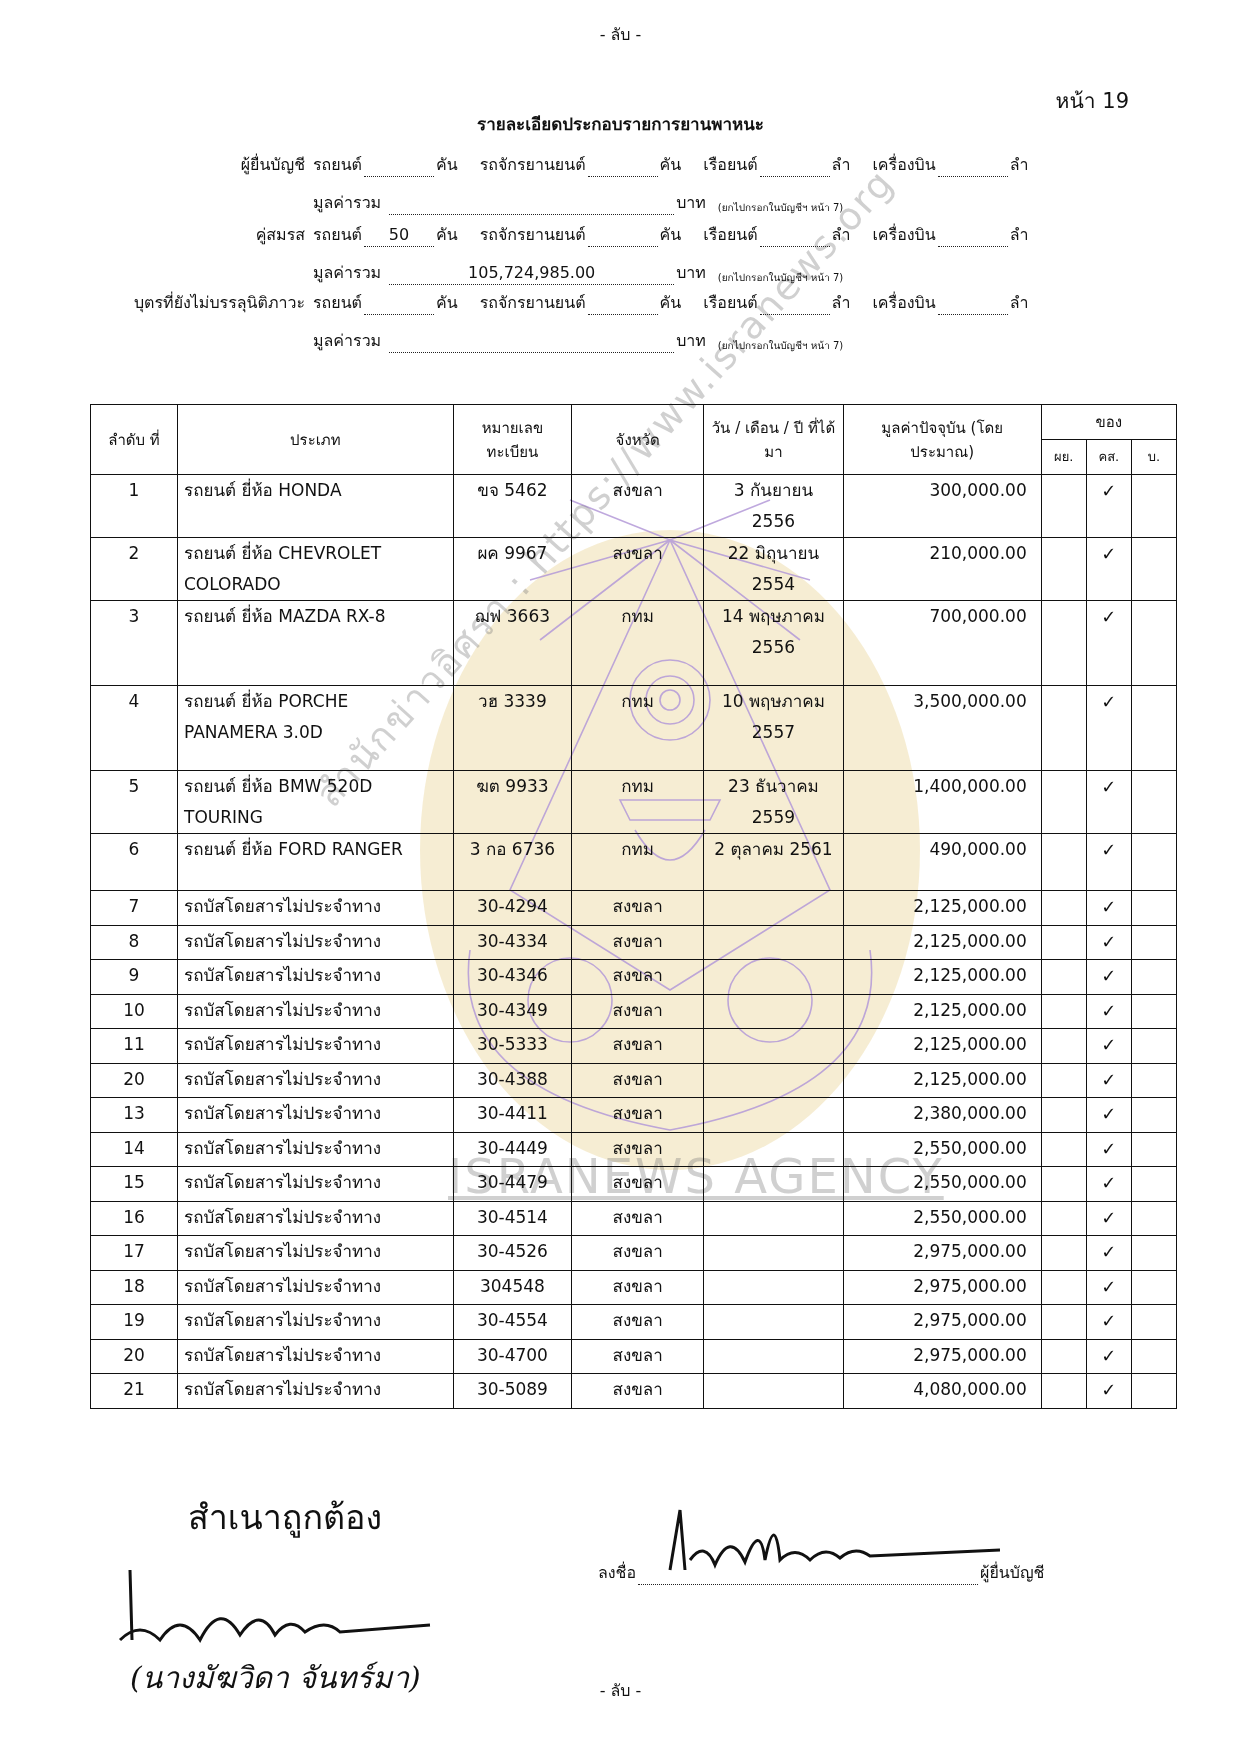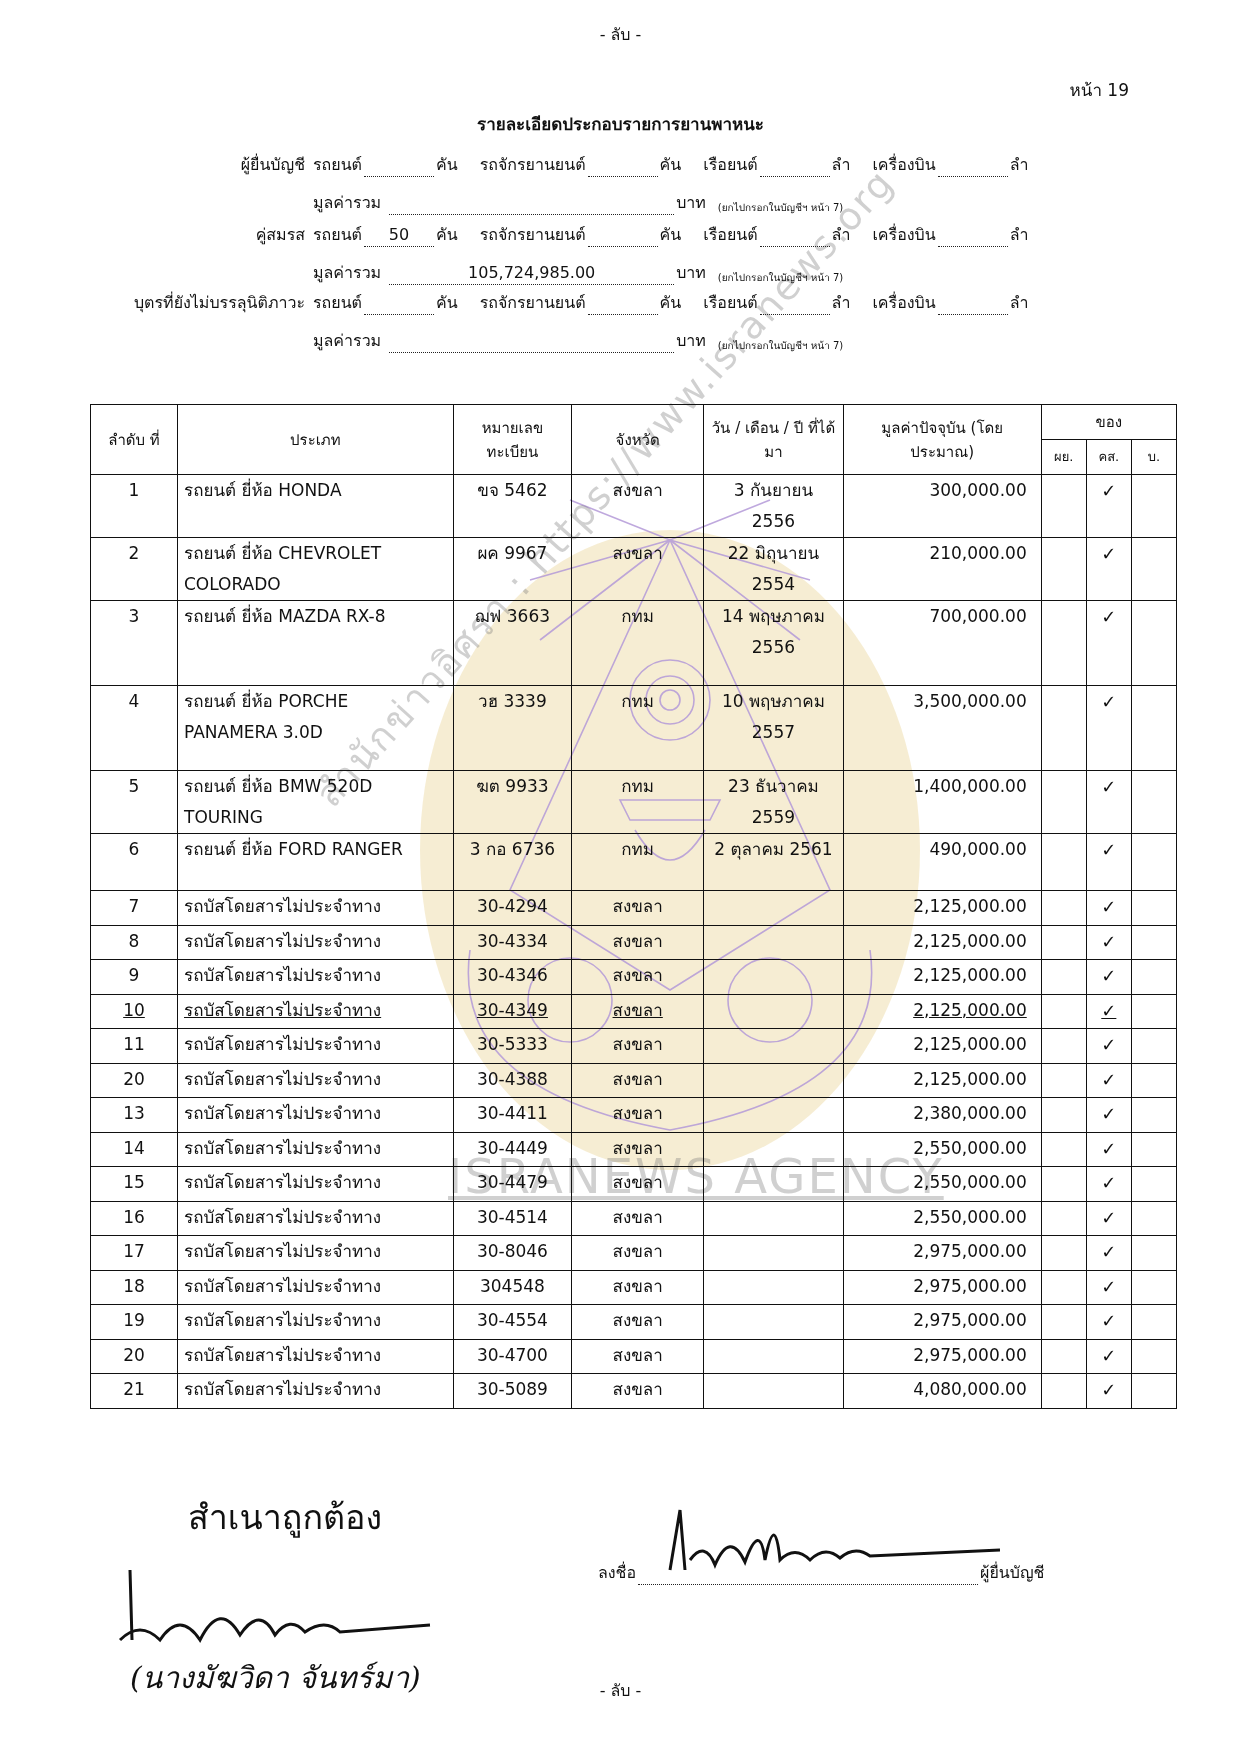--- a/index.html
+++ b/index.html
@@ -1,20 +1,20 @@
 <!DOCTYPE html>
 <html><head>
 <meta charset="utf-8">
 <style>
   html, body { margin:0; padding:0; background:#fff; }
   body { width:1241px; height:1755px; position:relative; overflow:hidden;
          font-family:"DejaVu Sans", "Liberation Sans", sans-serif; color:#111; }
   .abs { position:absolute; }
   .secret-top { left:0; width:1241px; top:22px; text-align:center; font-size:16px; }
-  .page-no { right:112px; top:76px; font-size:17px; }
+  .page-no { right:112px; top:84px; font-size:21px; }
   .doc-title { left:0; width:1241px; top:110px; text-align:center; font-size:17px; font-weight:bold; }
 
   
   .sum-row { position:absolute; font-size:16px; white-space:nowrap; display:flex; align-items:flex-end; }
   .sum-label { text-align:right; }
   .fill { display:inline-block; border-bottom:1.5px dotted #222; height:20px; text-align:center;
           font-size:16px; line-height:18px; margin:0 2px; vertical-align:bottom; }
   .seg { display:inline-flex; align-items:flex-end; }
   .unit { margin-right:22px; }
   .note { font-size:10px; margin-left:12px; }
@@ -270,21 +270,21 @@
         <td class="c-no">9</td>
         <td class="c-type">รถบัสโดยสารไม่ประจำทาง</td>
         <td class="c-plate">30-4346</td>
         <td class="c-prov">สงขลา</td>
         <td class="c-date"></td>
         <td class="c-val">2,125,000.00</td>
         <td class="c-own"></td>
         <td class="c-own"><span>✓</span></td>
         <td class="c-own"></td>
       </tr>
-      <tr style="height: 34.5px; text-decoration: underline;">
+      <tr style="height: 34.5px;">
         <td class="c-no">10</td>
         <td class="c-type">รถบัสโดยสารไม่ประจำทาง</td>
         <td class="c-plate">30-4349</td>
         <td class="c-prov">สงขลา</td>
         <td class="c-date"></td>
         <td class="c-val">2,125,000.00</td>
         <td class="c-own"></td>
         <td class="c-own"><span>✓</span></td>
         <td class="c-own"></td>
       </tr>
@@ -350,21 +350,21 @@
         <td class="c-prov">สงขลา</td>
         <td class="c-date"></td>
         <td class="c-val">2,550,000.00</td>
         <td class="c-own"></td>
         <td class="c-own"><span>✓</span></td>
         <td class="c-own"></td>
       </tr>
       <tr style="height: 34.5px;">
         <td class="c-no">17</td>
         <td class="c-type">รถบัสโดยสารไม่ประจำทาง</td>
-        <td class="c-plate">30-8046</td>
+        <td class="c-plate">30-4526</td>
         <td class="c-prov">สงขลา</td>
         <td class="c-date"></td>
         <td class="c-val">2,975,000.00</td>
         <td class="c-own"></td>
         <td class="c-own"><span>✓</span></td>
         <td class="c-own"></td>
       </tr>
       <tr style="height: 34.5px;">
         <td class="c-no">18</td>
         <td class="c-type">รถบัสโดยสารไม่ประจำทาง</td>

